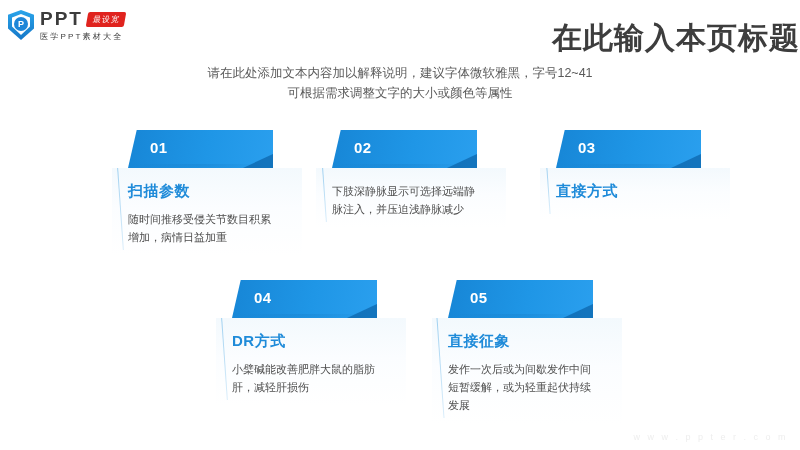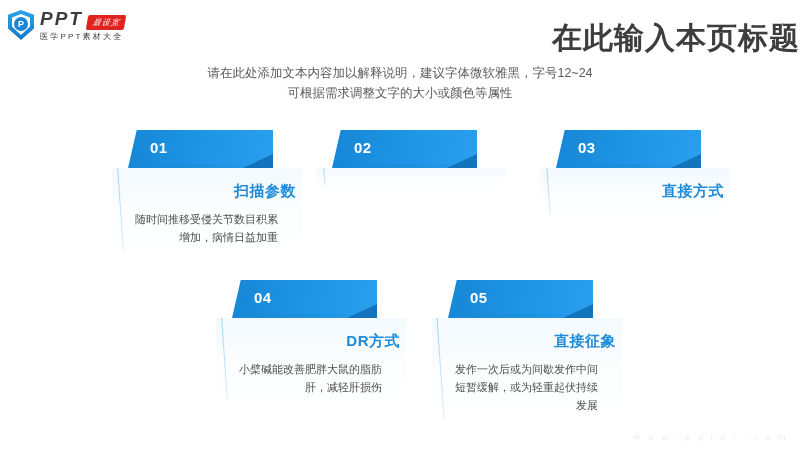--- a/index.html
+++ b/index.html
@@ -33,21 +33,21 @@
     clip-path:polygon(50% 0%,100% 17%,100% 60%,50% 100%,0% 60%,0% 17%);
   }
   #shield .disc {
     position:absolute; left:6px; top:7px;
     width:14px; height:14px; border-radius:50%;
     background:#1d86d8;
     color:#fff; font-size:9px; font-weight:bold;
     line-height:14px; text-align:center;
   }
   #brand .txtcol { display:flex; flex-direction:column; gap:1px; }
-  #brand .row1 { display:flex; align-items:flex-end; gap:4px;font-style:italic; }
+  #brand .row1 { display:flex; align-items:center; gap:4px; }
   #ppt-word {
     font-size:19px; font-weight:bold; letter-spacing:2px;
     color:#3c3c3c; font-family:"Liberation Sans",sans-serif;
   }
   #redbadge {
     background:#e0231e; color:#ffffff;
     font-size:8px; letter-spacing:1px;
     padding:2px 5px 2px 6px; border-radius:2px;
     transform:skewX(-10deg);
   }
@@ -63,21 +63,21 @@
     font-size:30px; font-weight:bold; color:#3d3d3d;
     letter-spacing:1px;
   }
   #subtitle {
     position:absolute; left:0; right:0; top:63px;
     text-align:center; color:#5a5a5a;
     font-size:12.5px; line-height:20px;
   }
 
   
-  .card { position:absolute; width:190px;text-align:right; }
+  .card { position:absolute; width:190px; }
 
   
   .ribbon {
     position:relative;
     width:145px; height:38px;
     margin-left:16px;
     background:linear-gradient(100deg,#1786d6 0%,#1f96e6 55%,#2a9fee 100%);
     clip-path:polygon(6% 0%,100% 0%,100% 100%,0% 100%);
     filter:none;
   }
@@ -152,21 +152,21 @@
     <div class="row1">
       <span id="ppt-word">PPT</span>
       <span id="redbadge">最设宽</span>
     </div>
     <div id="brand-sub">医学PPT素材大全</div>
   </div>
 </div>
 
 <div id="page-title">在此输入本页标题</div>
 <div id="subtitle">
-  <div>请在此处添加文本内容加以解释说明，建议字体微软雅黑，字号12~24</div>
+  <div>请在此处添加文本内容加以解释说明，建议字体微软雅黑，字号12~41</div>
   <div>可根据需求调整文字的大小或颜色等属性</div>
 </div>
 
 <div class="card" id="card-1">
   <div class="ribbon">
     <span class="num">01</span>
     <span class="fold"></span>
   </div>
   <div class="ribbon-shadow"></div>
   <div class="panel">
@@ -175,20 +175,21 @@
   </div>
 </div>
 
 <div class="card" id="card-2">
   <div class="ribbon">
     <span class="num">02</span>
     <span class="fold"></span>
   </div>
   <div class="ribbon-shadow"></div>
   <div class="panel">
+    <div class="card-body">下肢深静脉显示可选择远端静脉注入，并压迫浅静脉减少</div>
   </div>
 </div>
 
 <div class="card" id="card-3">
   <div class="ribbon">
     <span class="num">03</span>
     <span class="fold"></span>
   </div>
   <div class="ribbon-shadow"></div>
   <div class="panel">

